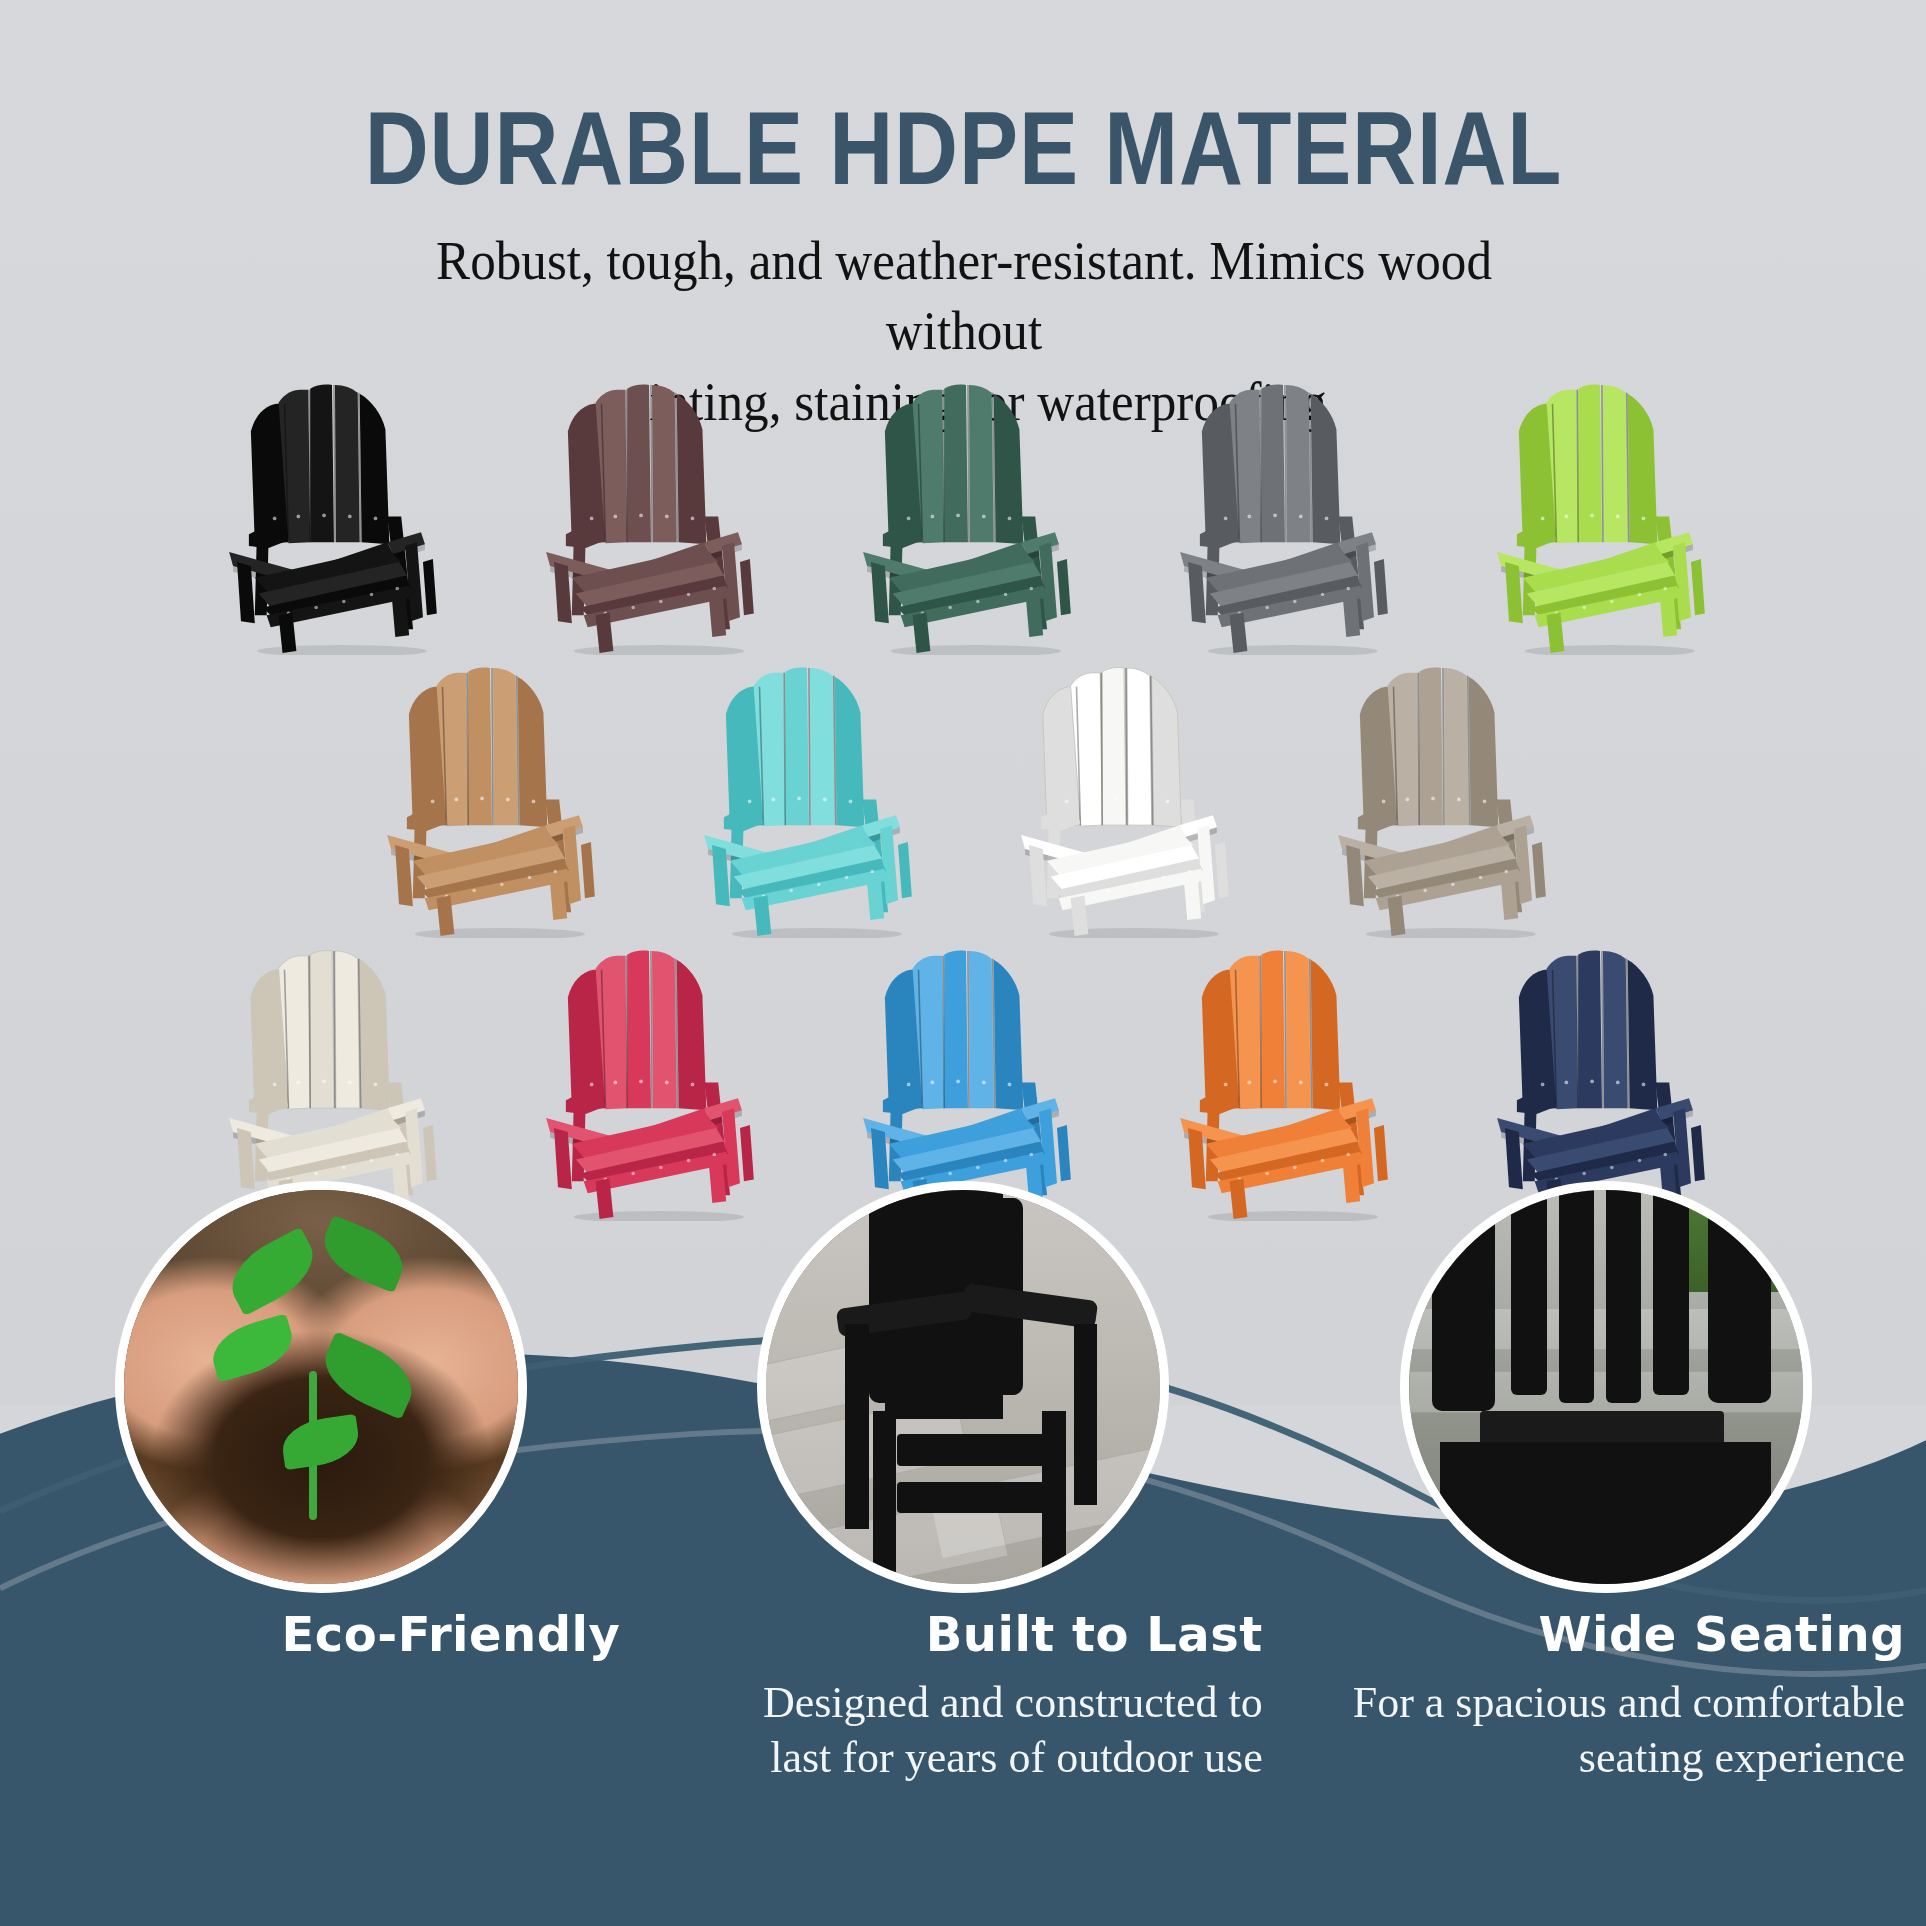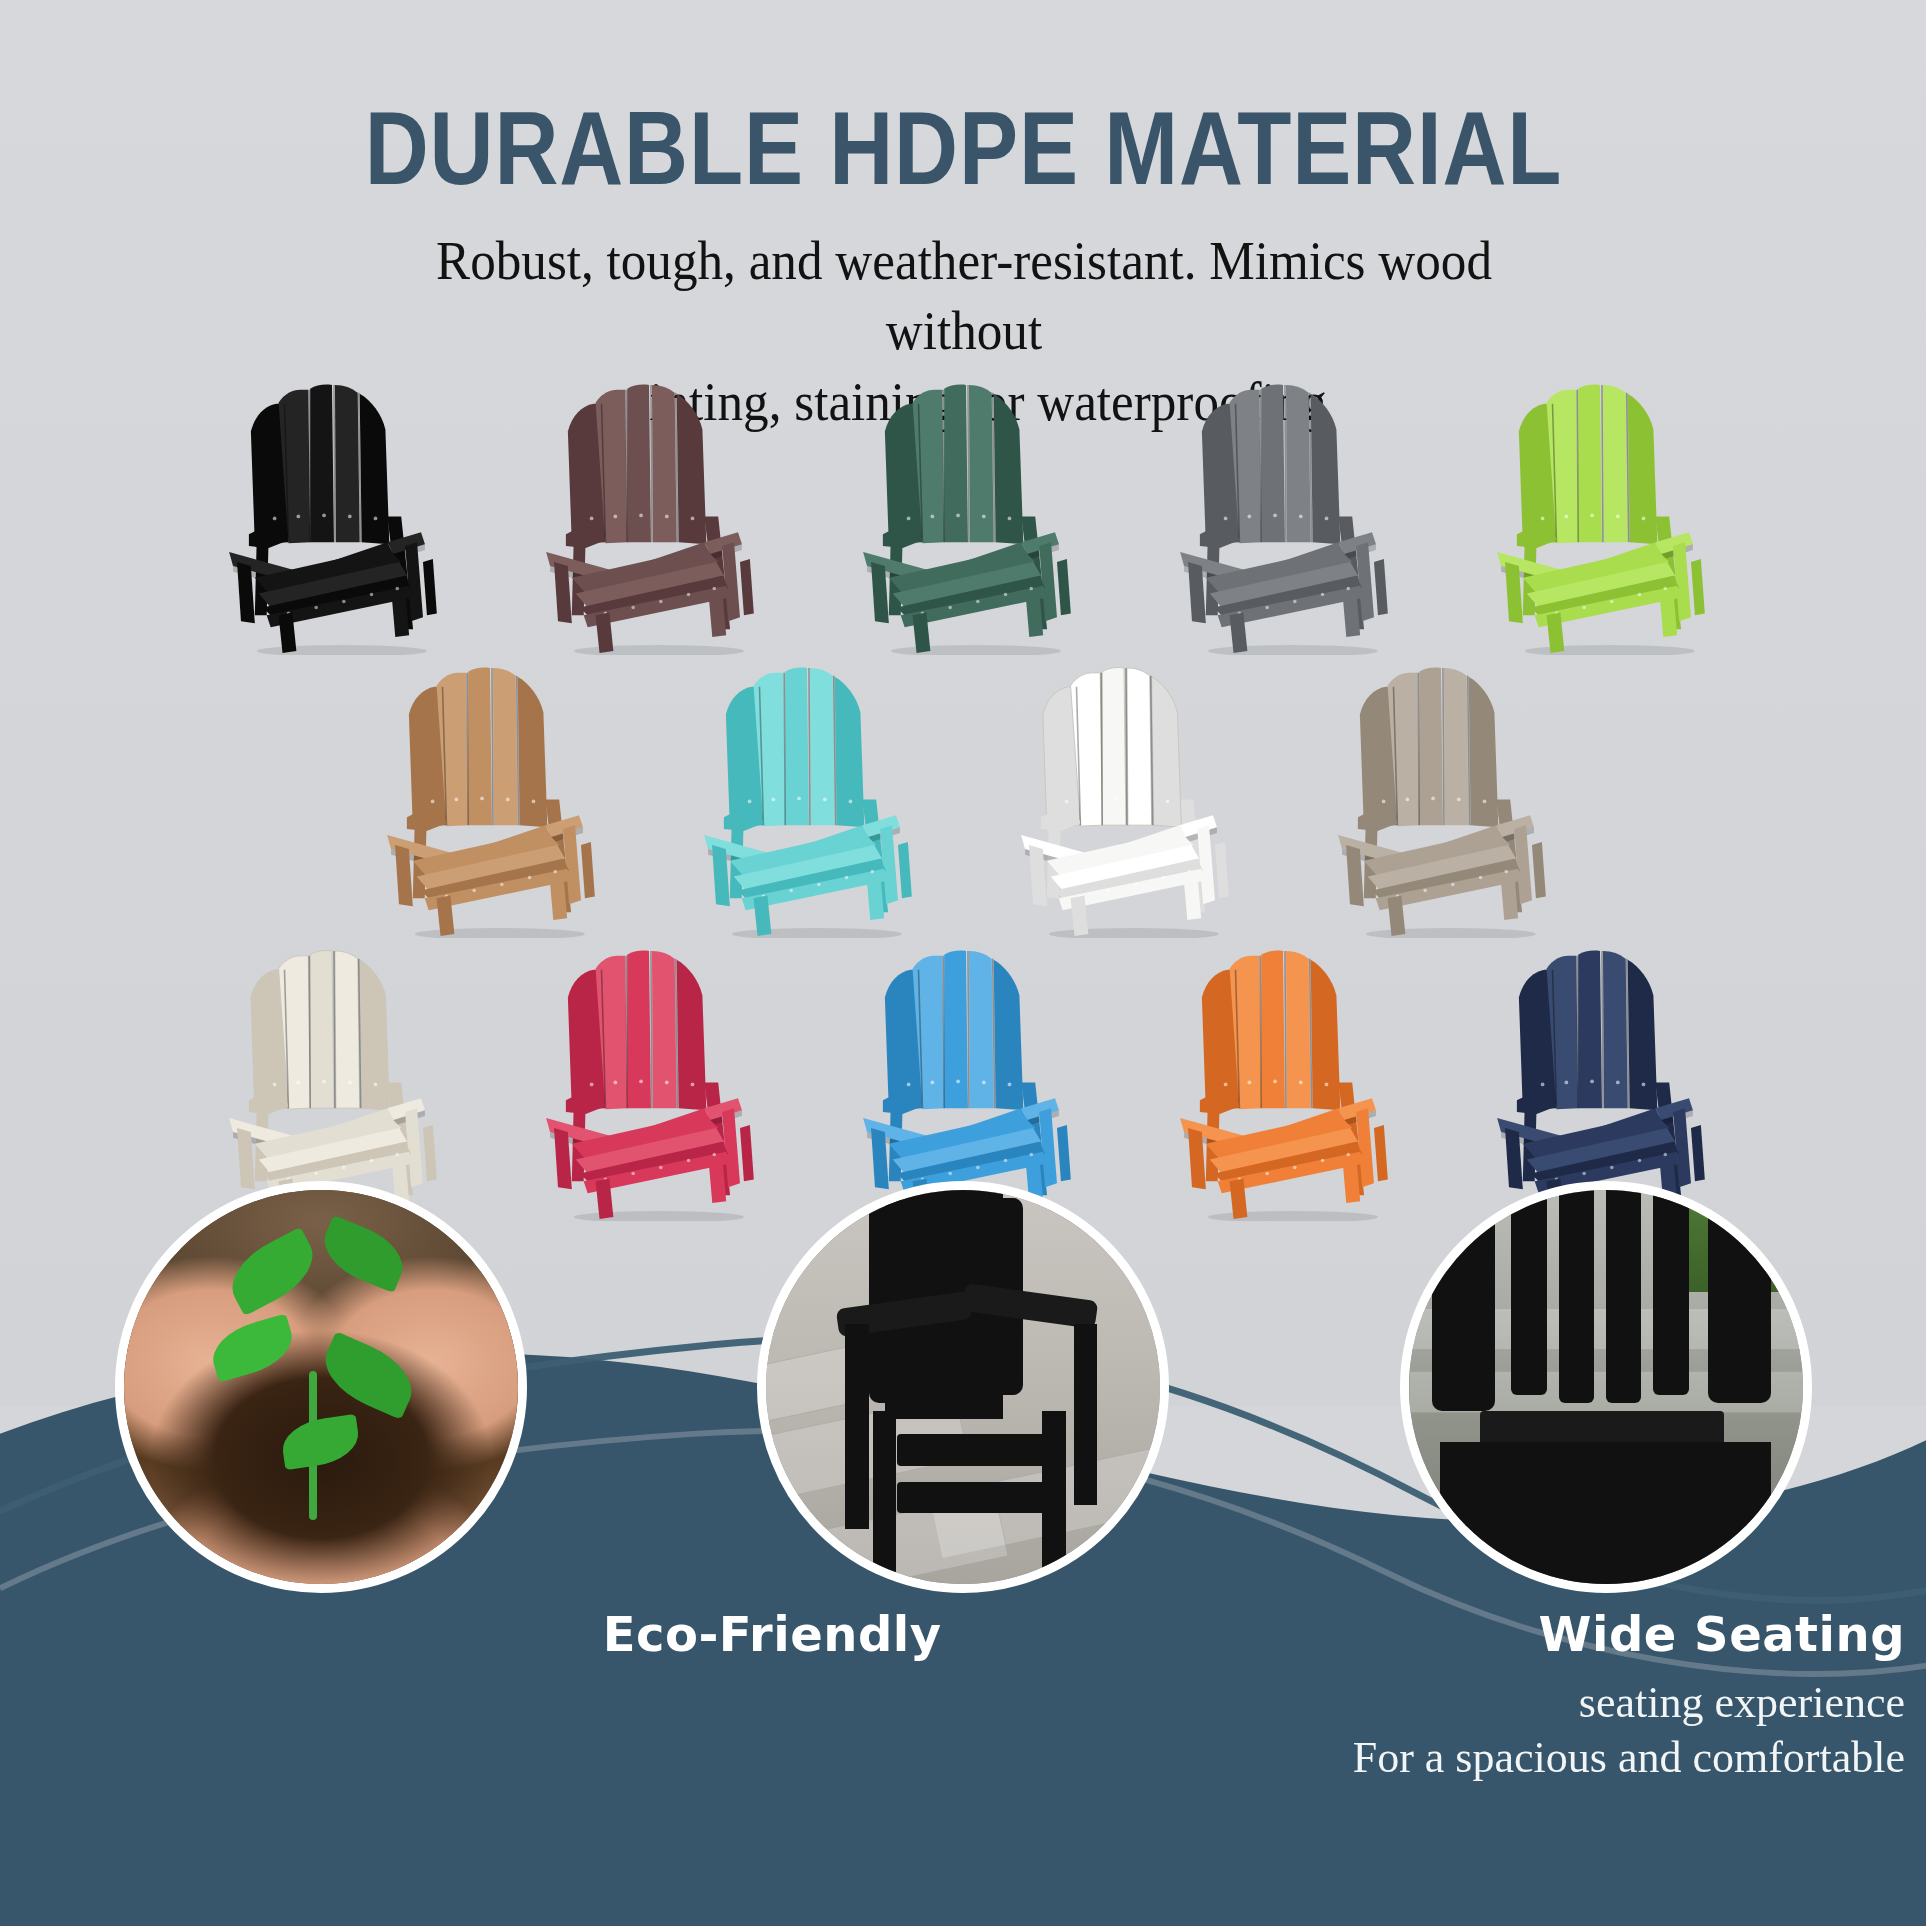--- a/index.html
+++ b/index.html
@@ -870,24 +870,31 @@
       <path id="wave-fill" d="M0,118 C 220,36 470,10 760,66 C 1060,124 1300,216 1580,206 C 1730,200 1860,166 1946,124 L1946,616 L0,616 Z" fill="#37566b"></path>
       <path id="wave-stroke" d="M0,196 C 200,104 430,56 720,28 C 1010,0 1230,72 1430,178 C 1600,268 1790,306 1946,276" fill="none" stroke="#3c5e73" stroke-width="7" opacity="0.95"></path>
       <path id="wave-stroke2" d="M0,274 C 180,186 420,136 700,118 C 980,100 1210,164 1400,258 C 1570,342 1780,378 1946,352" fill="none" stroke="#8b98a4" stroke-width="6" opacity="0.55"></path>
     </svg>
 
     <div class="footer-cols">
       <div class="fcol">
         <div class="fcol-title">Eco-Friendly</div>
       </div>
       <div class="fcol">
+        <div class="fcol-title">Built to Last</div>
+        <div class="fcol-body">
+          <div>Designed and constructed to</div>
+          <div>last for years of outdoor use</div>
+        </div>
+      </div>
+      <div class="fcol">
         <div class="fcol-title">Wide Seating</div>
         <div class="fcol-body">
+          <div>For a spacious and comfortable</div>
           <div>seating experience</div>
-          <div>For a spacious and comfortable</div>
         </div>
       </div>
     </div>
   </div>
 
   <div class="circles">
     <div class="circle-slot">
       <div class="photo-circle">
         <div class="photo-inner ph-soil">
           <div class="stem" style="left:47%;top:46%;width:8px;height:149px;border-radius:4px;"></div>

